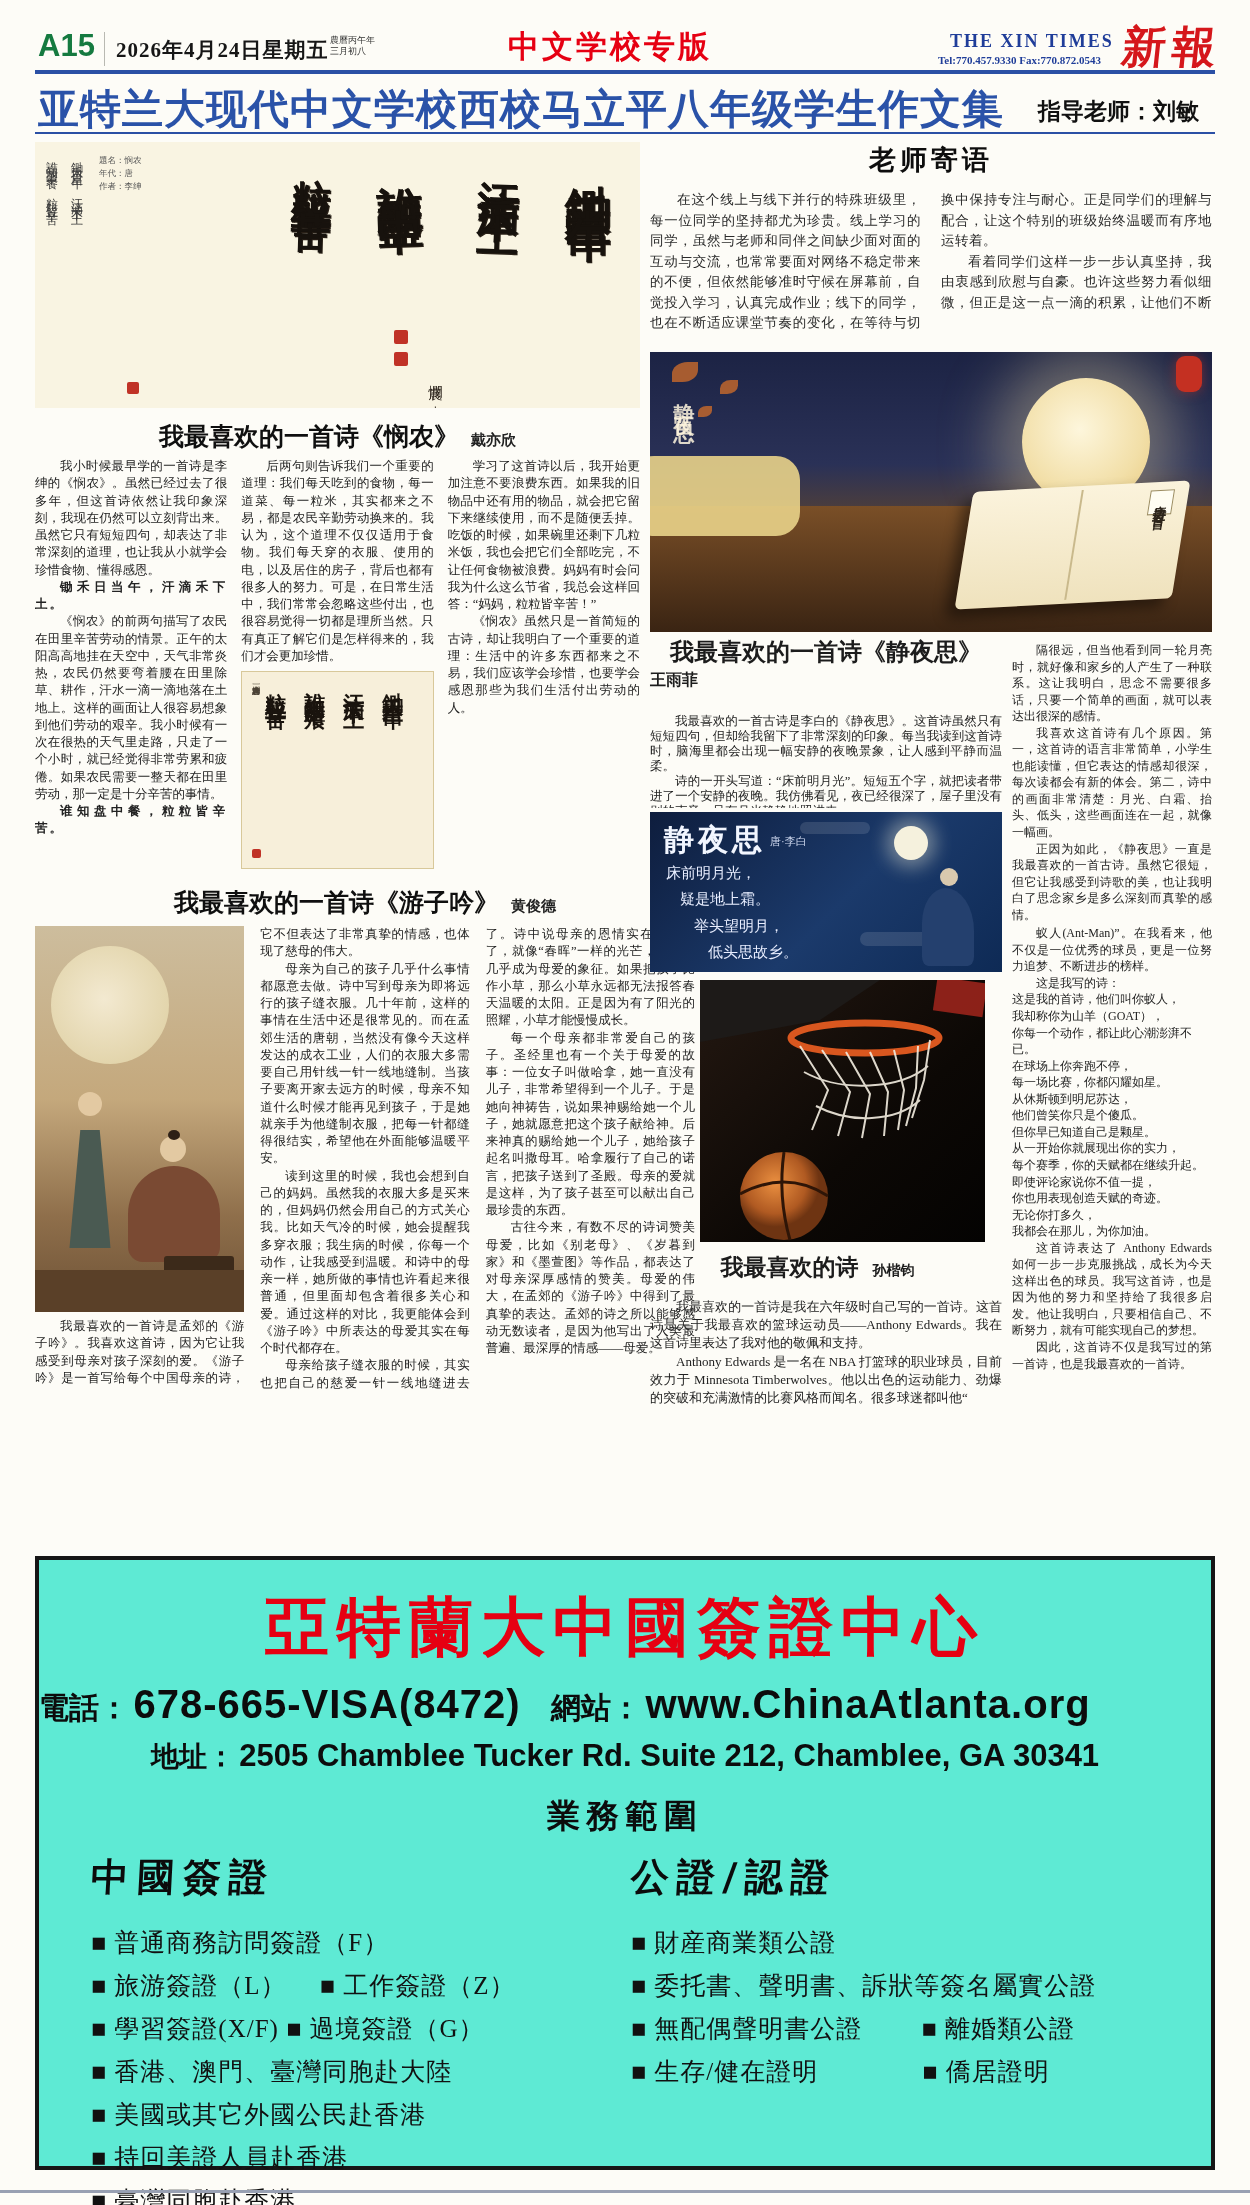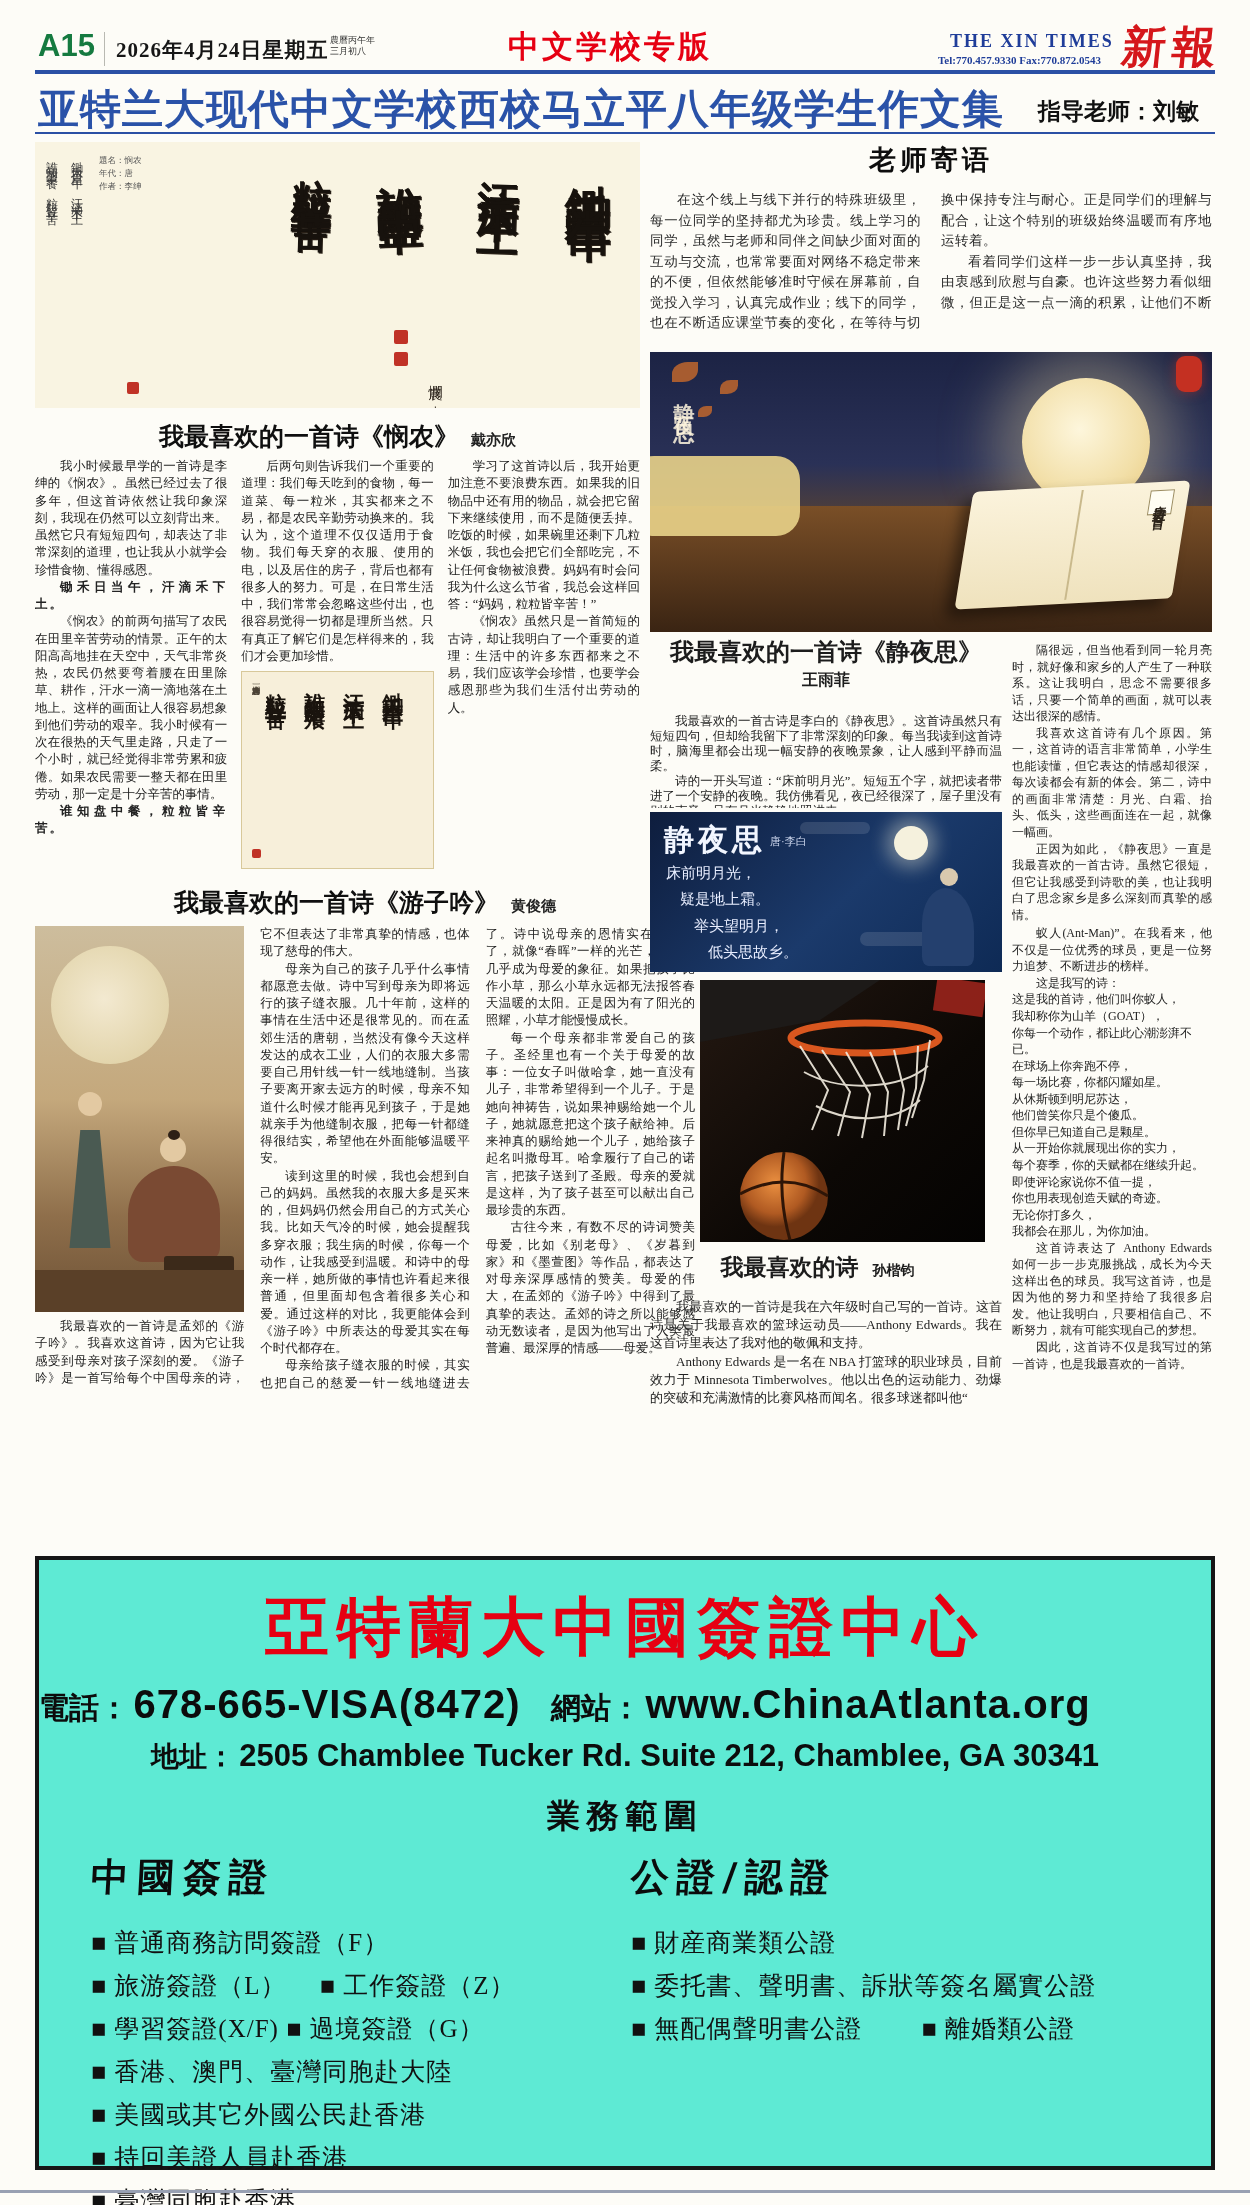--- a/index.html
+++ b/index.html
@@ -64,21 +64,21 @@
   .book{position:absolute;left:56%;bottom:28px;width:215px;height:118px;transform:skewX(-12deg) rotate(-3deg);
         background:linear-gradient(#fbf3dc,#efe2bd);border-radius:6px;box-shadow:-8px 8px 14px rgba(0,0,0,.45);}
   .book:before{content:"";position:absolute;left:50%;top:4px;bottom:4px;width:2px;background:#c9b98c;}
   .booklabel{position:absolute;right:14px;top:8px;writing-mode:vertical-rl;background:#fffdf2;border:1px solid #9c8c60;
              padding:4px 2px;font-size:13px;font-weight:bold;color:#2c241a;letter-spacing:3px;}
   .m-sidetext{position:absolute;left:20px;top:34px;writing-mode:vertical-rl;font-size:21px;color:rgba(255,246,222,.85);letter-spacing:10px;font-weight:bold;}
 
   
   .jy-title{left:650px;top:636px;width:352px;}
   .jy-title .t{display:block;font:bold 24px "Liberation Serif",serif;text-align:center;}
-  .jy-title .au{display:block;font:bold 16px "Liberation Serif",serif;text-align:center;margin-top:2px;}
+  .jy-title .au{display:block;font:bold 16px "Liberation Serif",serif;text-align:left;margin-top:2px;}
   .jy-main{left:650px;top:714px;width:352px;height:94px;overflow:hidden;font-size:12.5px;line-height:1.2;color:#222;}
 
   .jyimg{left:650px;top:812px;width:352px;height:160px;overflow:hidden;
          background:linear-gradient(135deg,#0e1d3d,#1b3a6b 55%,#0e2a55);}
   .jy-big{position:absolute;left:14px;top:8px;font:bold 30px "DejaVu Serif",serif;color:#f2f6ff;letter-spacing:4px;}
   .jy-au{position:absolute;left:120px;top:22px;font-size:11px;color:#cfd9ef;}
   .jy-lines{position:absolute;left:16px;top:48px;font:15px "DejaVu Serif",serif;color:#e8eeff;line-height:1.75;}
   .jy-lines div:nth-child(2){padding-left:14px;}
   .jy-lines div:nth-child(3){padding-left:28px;}
   .jy-lines div:nth-child(4){padding-left:42px;}
@@ -394,18 +394,19 @@
           <div>■ 持回美證人員赴香港</div>
           <div>■ 臺灣同胞赴香港</div>
         </div>
     </div>
     <div class="ad-col ad-right">
       <h3>公證/認證</h3>
       <div class="items">
           <div>■ 財産商業類公證</div>
           <div>■ 委托書、聲明書、訴狀等簽名屬實公證</div>
           <div>■ 無配偶聲明書公證　　 ■ 離婚類公證</div>
+          <div>■ 生存/健在證明　　　　■ 僑居證明</div>
         </div>
     </div>
   </div>
 
   <div class="abs footer-rule"></div>
 </div>
 
 </body></html>

